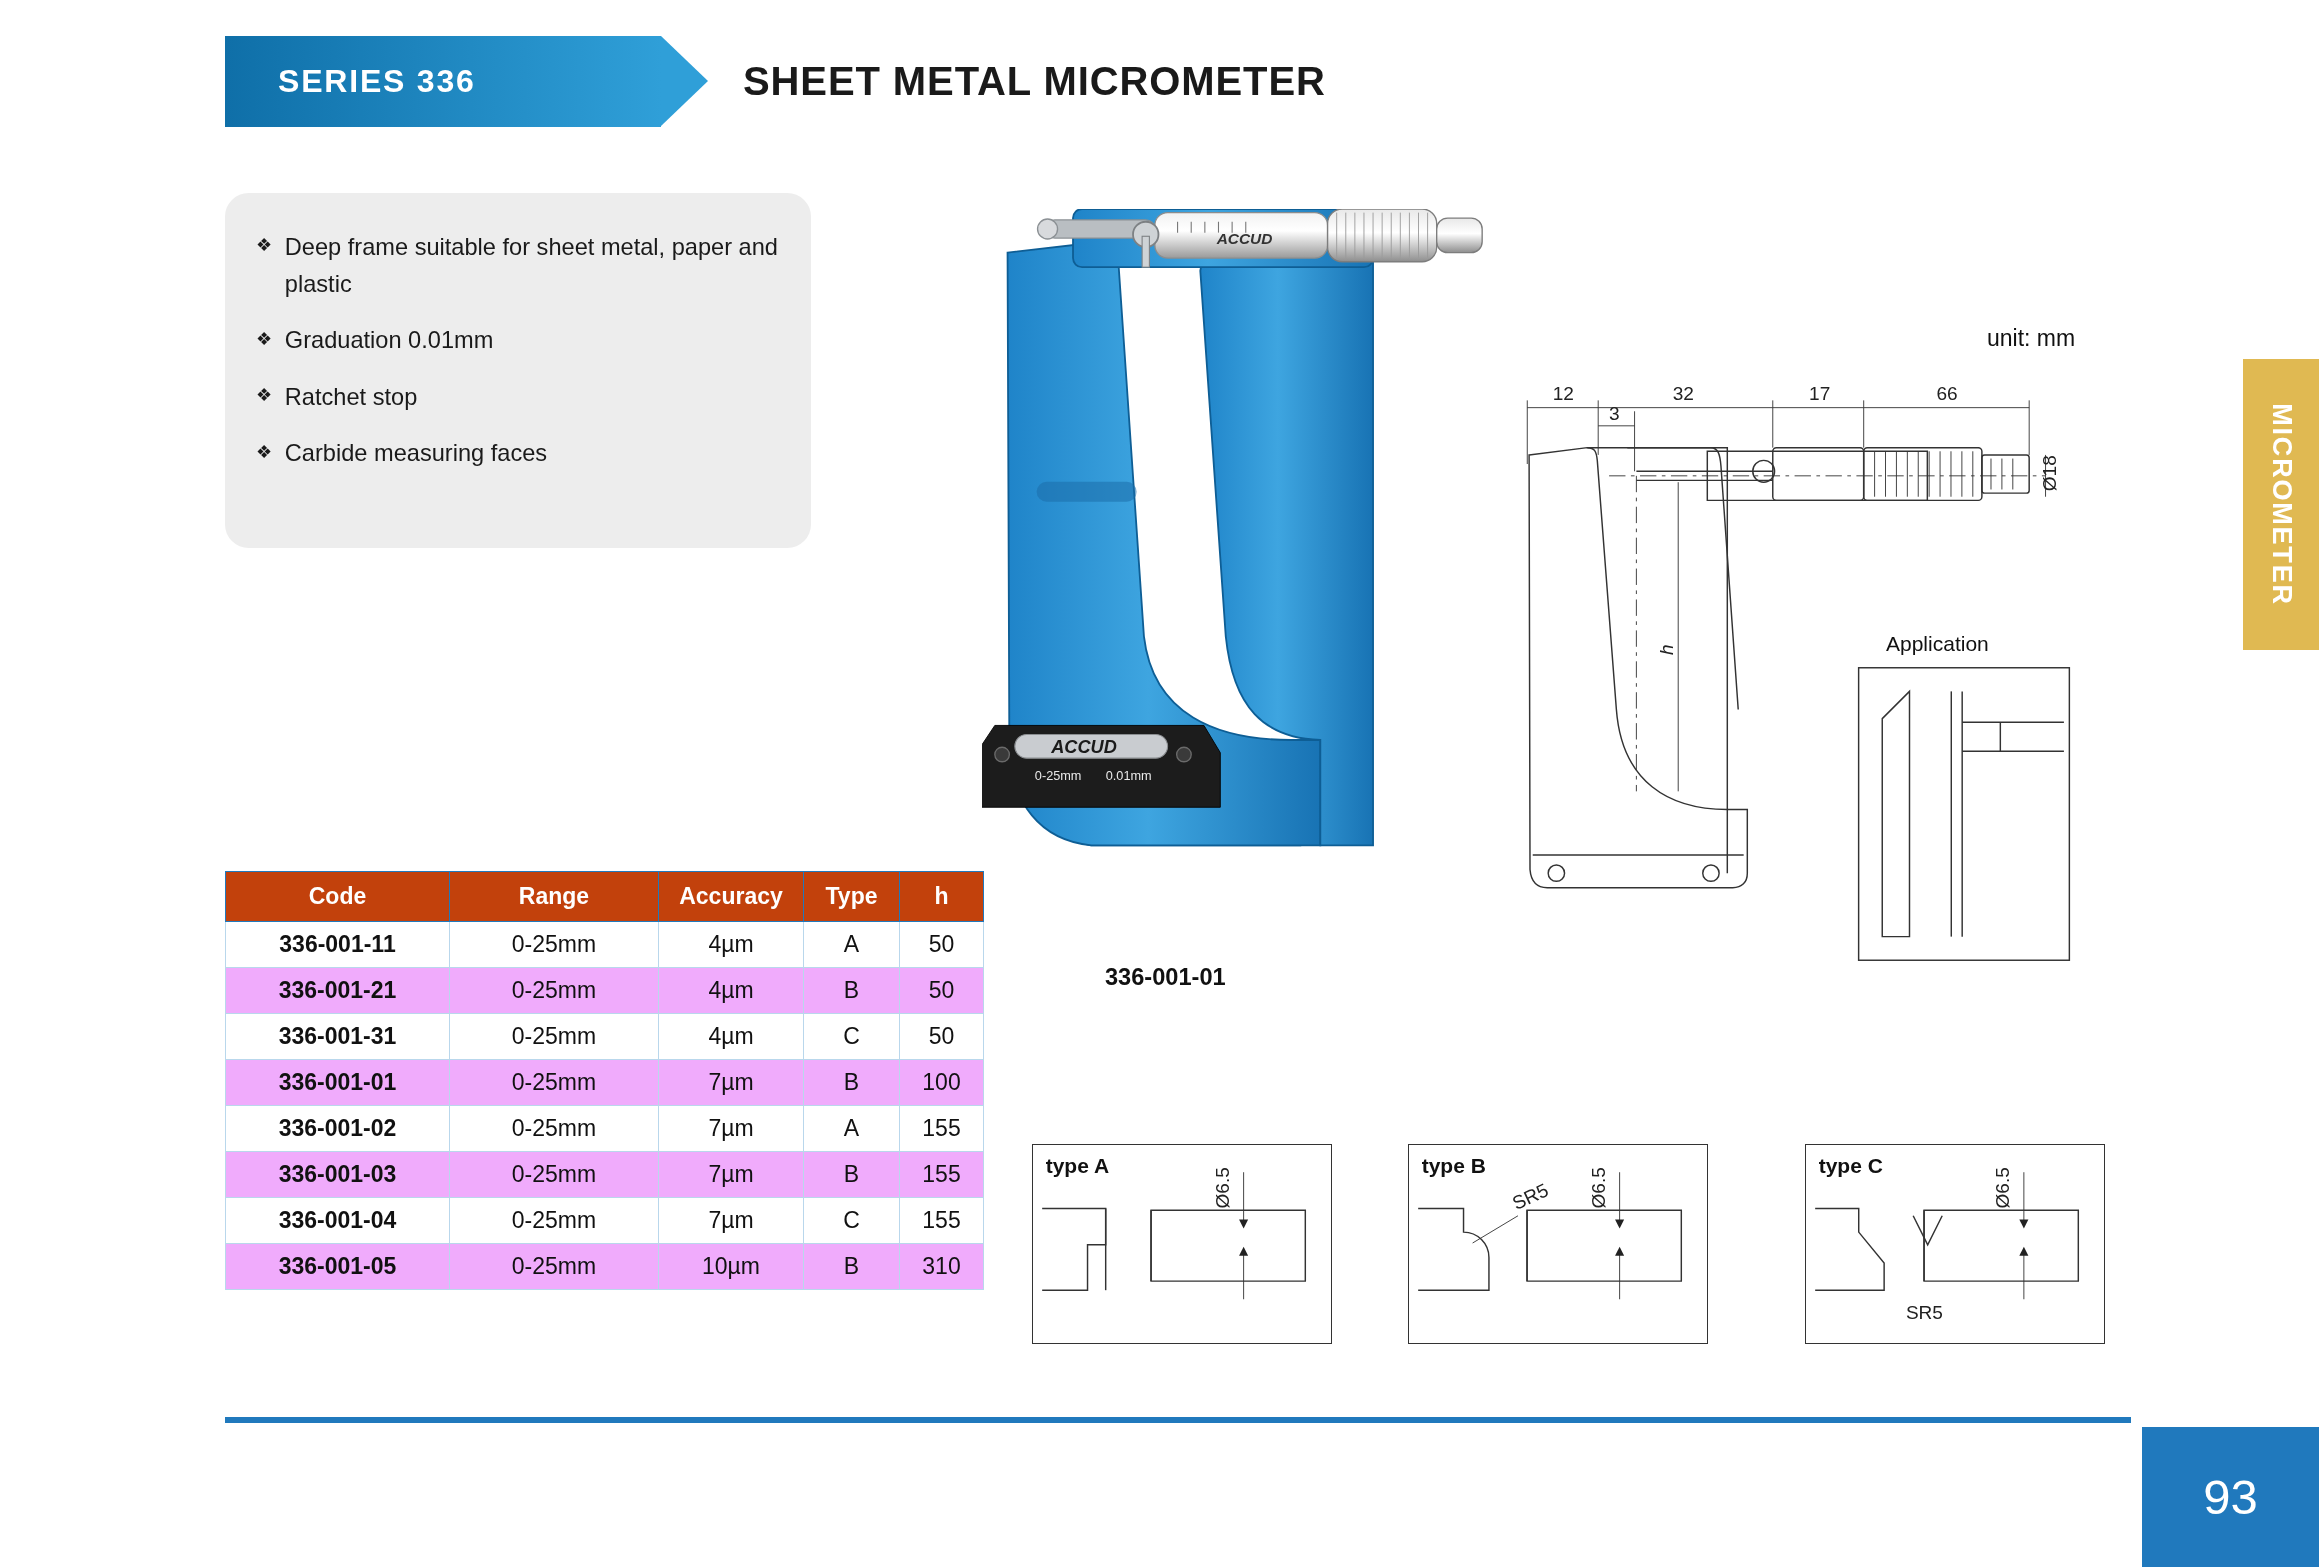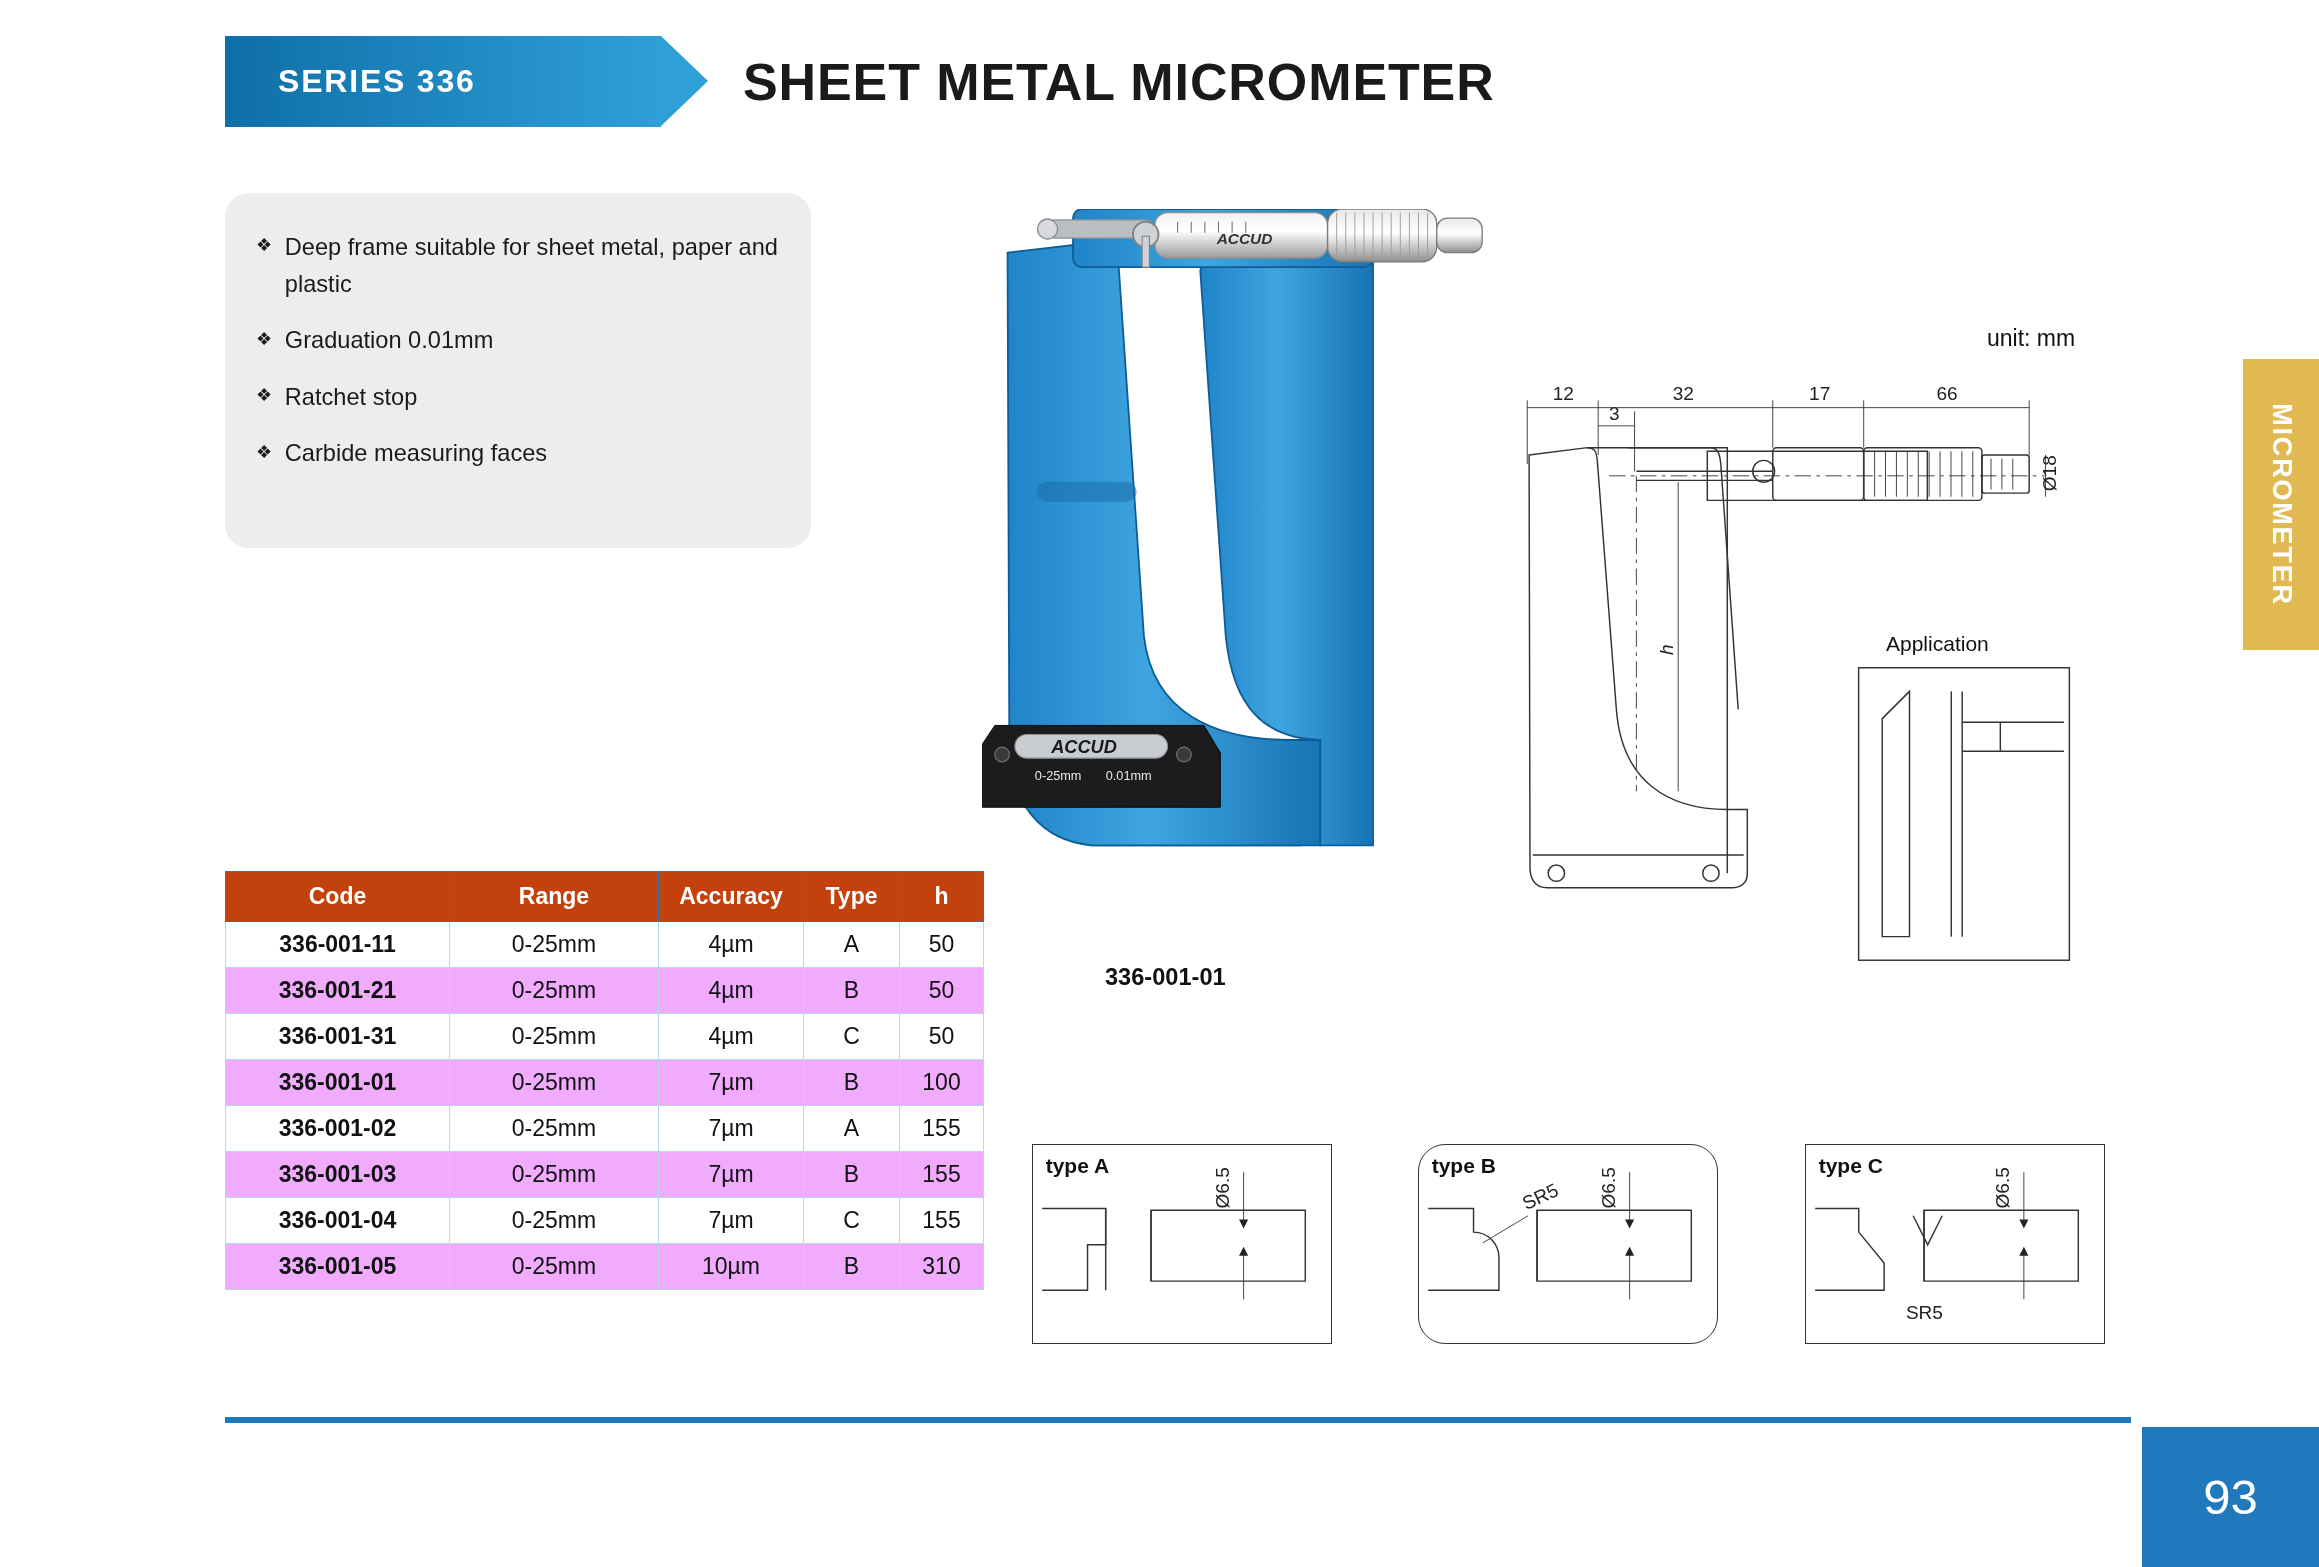--- a/index.html
+++ b/index.html
@@ -22,21 +22,21 @@
   }
   .series-arrow {
     position:absolute; left:436px; top:0; width:0; height:0;
     border-top:45px solid transparent;
     border-bottom:45px solid transparent;
     border-left:47px solid #2f9fd8;
   }
   .header-title {
     position:absolute; left:518px; top:0; height:91px;
     display:flex; align-items:center;
-    font-size:52px; font-weight:bold; color:#1a1a1a; letter-spacing:0.9px;
+    font-size:40px; font-weight:bold; color:#1a1a1a; letter-spacing:0.9px;
   }
 
   
   .features {
     position:absolute; left:225px; top:193px; width:586px; height:355px;
     background:#ededed; border-radius:23.6px; padding:36px 31px;
   }
   .feature-row { display:flex; align-items:flex-start; margin-bottom:20px; }
   .bullet { color:#1a1a1a; font-size:18px; line-height:1.2; margin-right:12.7px; margin-top:6.4px;}
   .feature-text { font-size:23.6px; color:#1a1a1a; line-height:1.55; }
@@ -90,21 +90,21 @@
   }
 
   .unit-label { position:absolute; left:1987px; top:325px; font-size:23px; color:#111; }
 
   .drawing-area { position:absolute; left:1500px; top:364px; width:591px; height:591px; }
   .app-label { position:absolute; left:1886px; top:632px; font-size:21px; color:#111; }
   .app-box { position:absolute; left:1855px; top:664px; width:218px; height:300px; }
 
   .type-boxes { position:absolute; left:1032px; top:1144px; width:1100px; height:200px; }
   .type-box { position:absolute; top:0; width:300px; height:200px; border:1.8px solid #333; background:#fff; }
-  .type-box.b { left:386px;border-radius:27px; }
+  .type-box.b { left:376px; }
   .type-box.c { left:773px; }
   .type-label { position:absolute; left:12.7px; top:9px; font-size:21px; font-weight:bold; color:#111; }
 </style>
 </head>
 <body>
 
 <div class="header">
   <div class="series-tag">
     <span>SERIES 336</span>
   </div>

